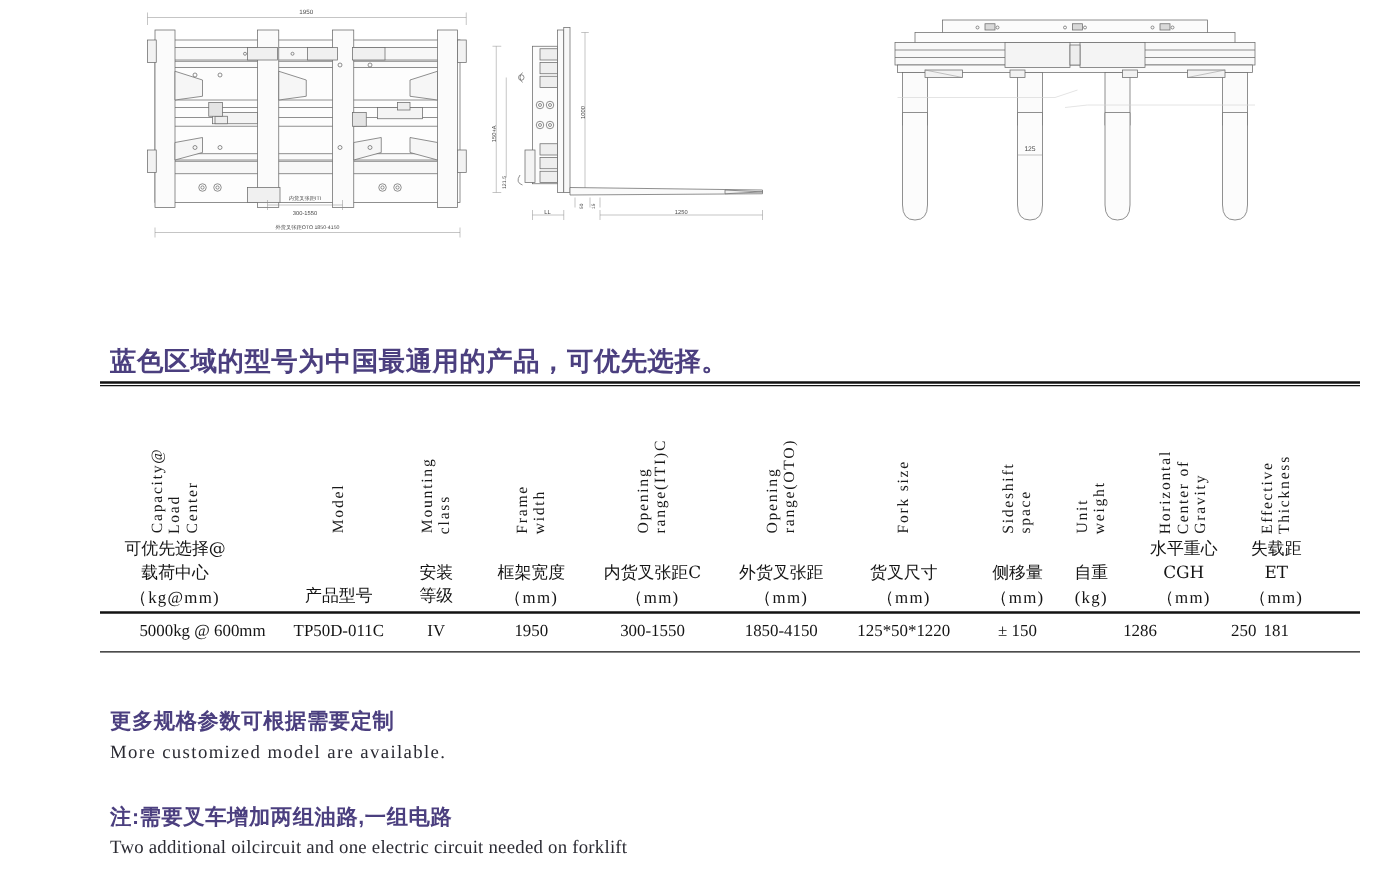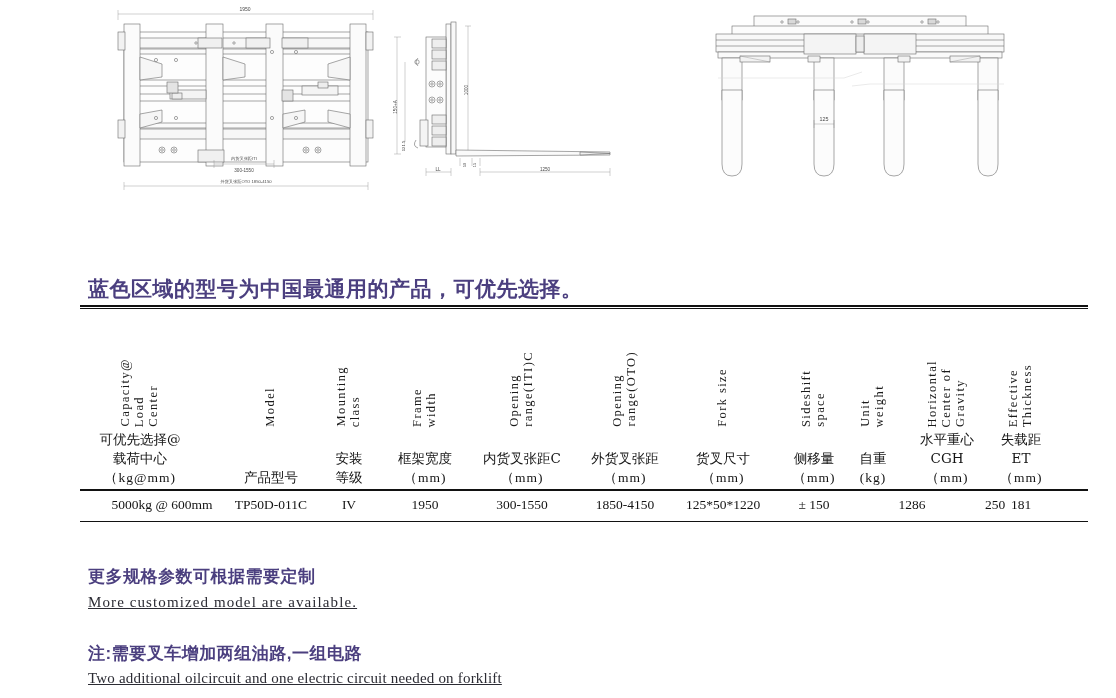--- a/index.html
+++ b/index.html
@@ -35,21 +35,20 @@
     letter-spacing: 0.5px;
     white-space: nowrap;
     font-family: Liberation Sans, sans-serif;
   }
   .en-sub {
     position: absolute;
     color: #2b2b33;
     white-space: nowrap;
     font-family: "Liberation Serif", "DejaVu Serif", serif;
     letter-spacing: 1.1px;
-    text-decoration: underline;
   }
 
   #main-heading {
     left: 88px;
     top: 275px;
     font-size: 21px;
   }
 
   
   #spec-table {

